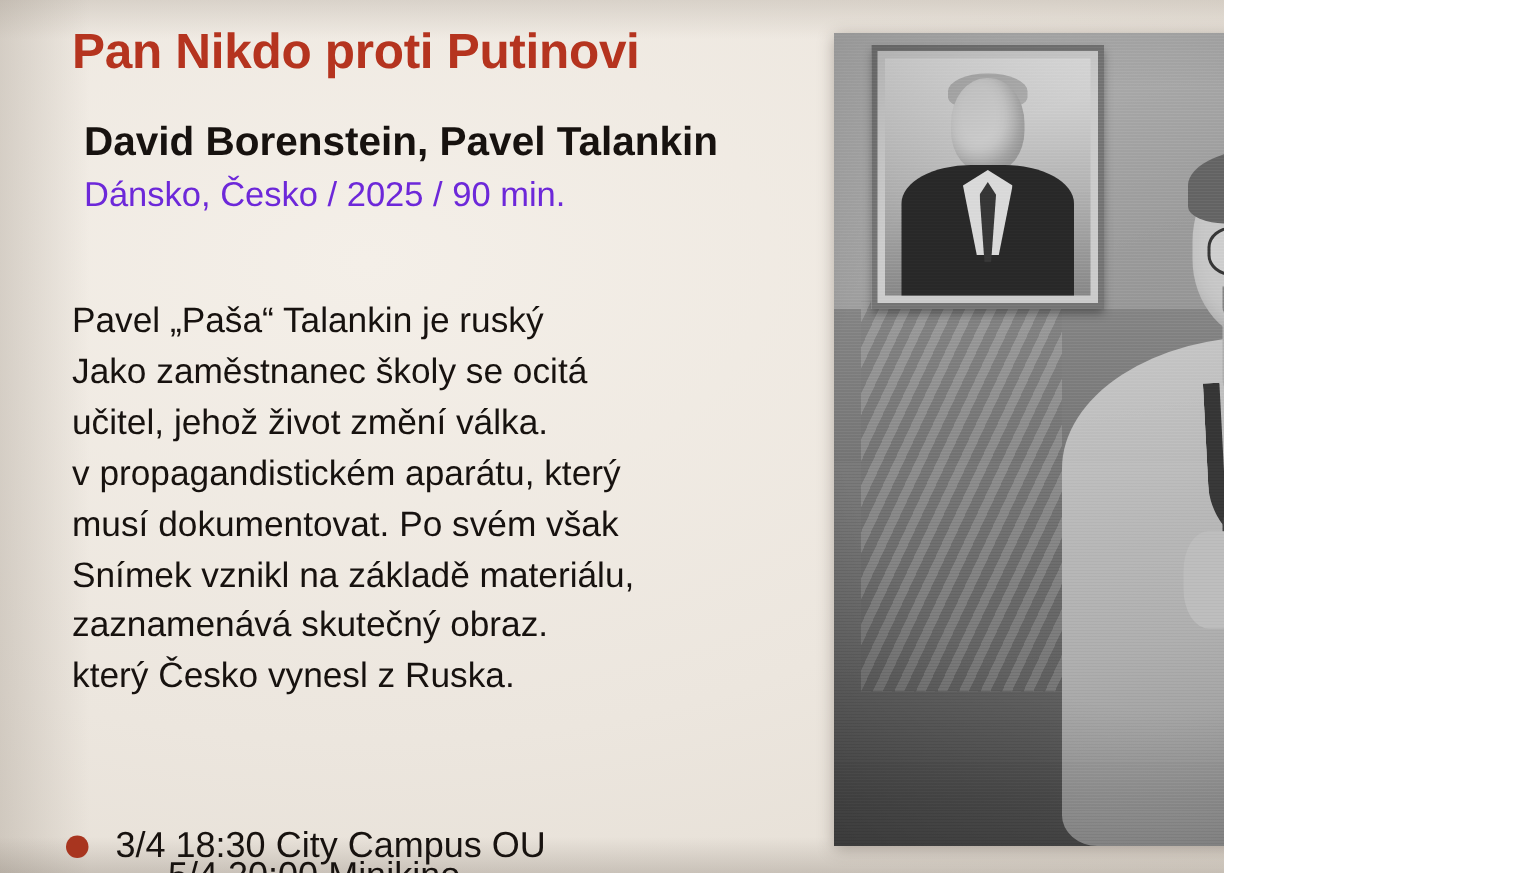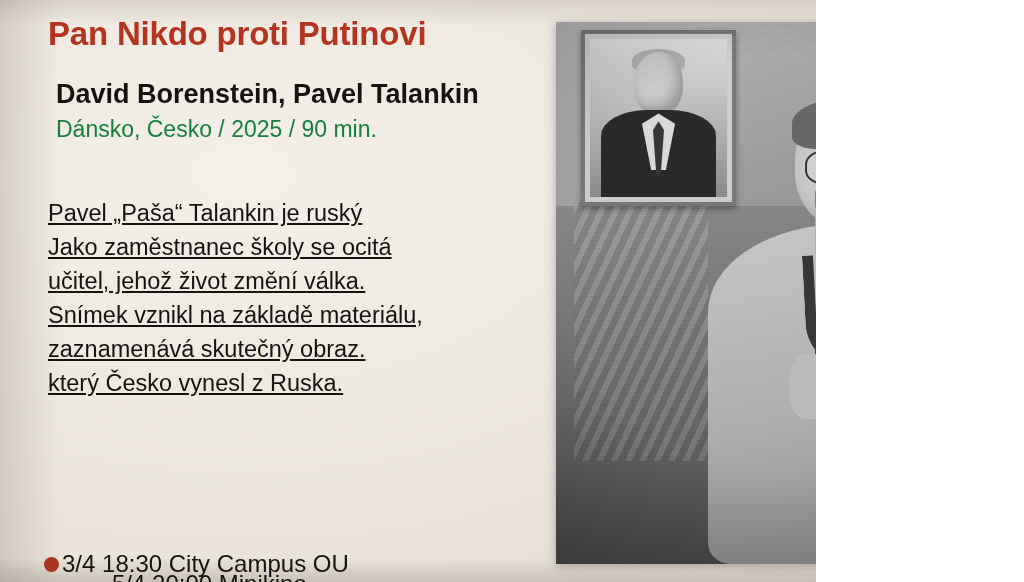--- a/index.html
+++ b/index.html
@@ -63,41 +63,40 @@
   }
   #directors {
     font-size: 27px;
     font-weight: bold;
     color: #17120f;
     line-height: 1.2;
     margin: 0 0 4px 0;
   }
   #origin-line {
     font-size: 23px;
-    color: #15803d;
+    color: #6d28d9;
     line-height: 1.25;
     margin: 0;
   }
   #synopsis {
     margin: 54px 0 0 0;
     font-size: 23.5px;
     line-height: 1.44;
     color: #17120f;
   }
   #synopsis p {
     margin: 0;
-    text-decoration: underline;
   }
   #screening {
     position: absolute;
     left: 44px;
     bottom: 4px;
     display: flex;
     align-items: center;
-    gap: 3px;
+    gap: 18px;
     font-size: 24px;
     color: #17120f;
   }
   #screening-dot {
     width: 15px;
     height: 15px;
     border-radius: 50%;
     background: #a8351f;
     display: inline-block;
     flex: none;
@@ -367,20 +366,22 @@
 
     <div id="credits">
       <div id="directors">David Borenstein, Pavel Talankin</div>
       <div id="origin-line">Dánsko, Česko / 2025 / 90 min.</div>
     </div>
 
     <div id="synopsis">
       <p>Pavel „Paša“ Talankin je ruský</p>
       <p>Jako zaměstnanec školy se ocitá</p>
       <p>učitel, jehož život změní válka.</p>
+      <p>v propagandistickém aparátu, který</p>
+      <p>musí dokumentovat. Po svém však</p>
       <p>Snímek vznikl na základě materiálu,</p>
       <p>zaznamenává skutečný obraz.</p>
       <p>který Česko vynesl z Ruska.</p>
     </div>
   </div>
 
   <div id="screening">
     <span id="screening-dot"></span>
     <span>3/4 18:30 City Campus OU</span>
     <span id="screening-second">5/4 20:00 Minikino</span>

